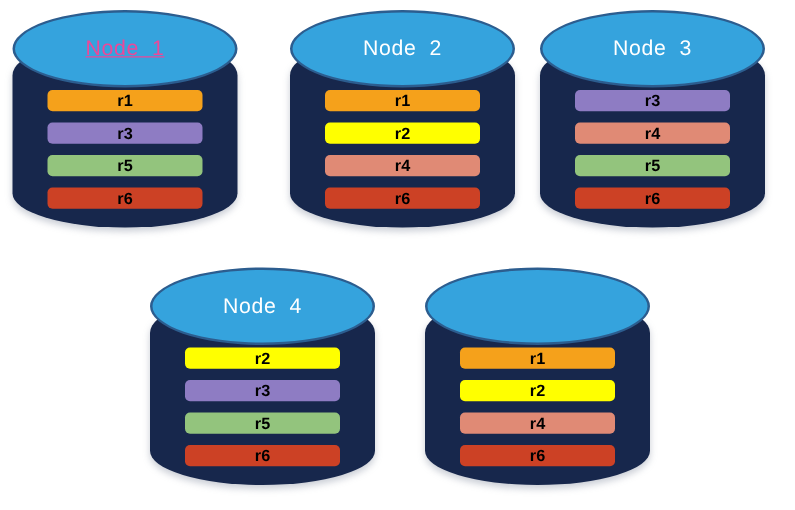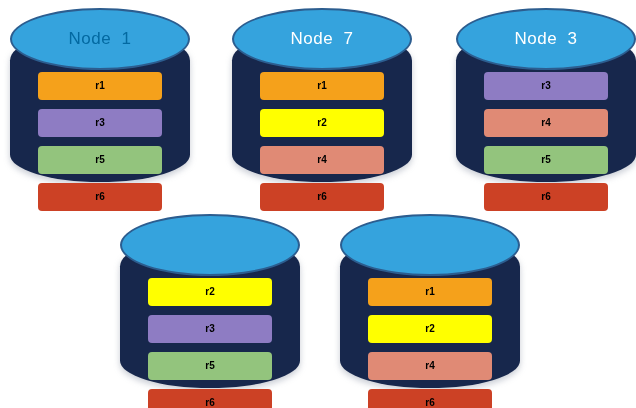--- a/index.html
+++ b/index.html
@@ -64,73 +64,74 @@
   }
 
   
   .bars {
     position: absolute;
     left: 28px;
     top: 64px;
     width: 124px;
   }
   .bar {
-    height: 28px;
+    height: 17px;
     margin-bottom: 9px;
     border-radius: 4px;
     display: flex;
     align-items: center;
     justify-content: center;
-    font-size: 10px;
+    font-size: 13px;
     font-weight: bold;
     color: #000000;
     line-height: 1;
   }
   .bar:last-child { margin-bottom: 16px; }
 </style>
 </head>
 <body>
 
 <div id="diagram">
     <div class="node" style="left: 10px; top: 8px;">
       <div class="cyl-body" style="background: rgb(23, 39, 76);"></div>
       <div class="cyl-top" style="background: rgb(53, 163, 221); border-color: rgb(44, 93, 143);"></div>
-      <div class="node-label" style="color: #0369a1;">Node  1</div>
+      <div class="node-label" style="color: #ec4899; text-decoration: underline;">Node  1</div>
       <div class="bars">
         <div class="bar" style="background: rgb(245, 161, 27); color: rgb(0, 0, 0);">r1</div>
         <div class="bar" style="background: rgb(142, 124, 195); color: rgb(0, 0, 0);">r3</div>
         <div class="bar" style="background: rgb(147, 196, 125); color: rgb(0, 0, 0);">r5</div>
         <div class="bar" style="background: rgb(204, 65, 37); color: rgb(0, 0, 0);">r6</div>
       </div>
     </div>
     <div class="node" style="left: 232px; top: 8px;">
       <div class="cyl-body" style="background: rgb(23, 39, 76);"></div>
       <div class="cyl-top" style="background: rgb(53, 163, 221); border-color: rgb(44, 93, 143);"></div>
-      <div class="node-label" style="color: rgb(255, 255, 255);">Node  7</div>
+      <div class="node-label" style="color: rgb(255, 255, 255);">Node  2</div>
       <div class="bars">
         <div class="bar" style="background: rgb(245, 161, 27); color: rgb(0, 0, 0);">r1</div>
         <div class="bar" style="background: rgb(255, 255, 0); color: rgb(0, 0, 0);">r2</div>
         <div class="bar" style="background: rgb(224, 138, 117); color: rgb(0, 0, 0);">r4</div>
         <div class="bar" style="background: rgb(204, 65, 37); color: rgb(0, 0, 0);">r6</div>
       </div>
     </div>
-    <div class="node" style="left: 456px; top: 8px;">
+    <div class="node" style="left: 432px; top: 8px;">
       <div class="cyl-body" style="background: rgb(23, 39, 76);"></div>
       <div class="cyl-top" style="background: rgb(53, 163, 221); border-color: rgb(44, 93, 143);"></div>
       <div class="node-label" style="color: rgb(255, 255, 255);">Node  3</div>
       <div class="bars">
         <div class="bar" style="background: rgb(142, 124, 195); color: rgb(0, 0, 0);">r3</div>
         <div class="bar" style="background: rgb(224, 138, 117); color: rgb(0, 0, 0);">r4</div>
         <div class="bar" style="background: rgb(147, 196, 125); color: rgb(0, 0, 0);">r5</div>
         <div class="bar" style="background: rgb(204, 65, 37); color: rgb(0, 0, 0);">r6</div>
       </div>
     </div>
     <div class="node" style="left: 120px; top: 214px;">
       <div class="cyl-body" style="background: rgb(23, 39, 76);"></div>
       <div class="cyl-top" style="background: rgb(53, 163, 221); border-color: rgb(44, 93, 143);"></div>
+      <div class="node-label" style="color: rgb(255, 255, 255);">Node  4</div>
       <div class="bars">
         <div class="bar" style="background: rgb(255, 255, 0); color: rgb(0, 0, 0);">r2</div>
         <div class="bar" style="background: rgb(142, 124, 195); color: rgb(0, 0, 0);">r3</div>
         <div class="bar" style="background: rgb(147, 196, 125); color: rgb(0, 0, 0);">r5</div>
         <div class="bar" style="background: rgb(204, 65, 37); color: rgb(0, 0, 0);">r6</div>
       </div>
     </div>
     <div class="node" style="left: 340px; top: 214px;">
       <div class="cyl-body" style="background: rgb(23, 39, 76);"></div>
       <div class="cyl-top" style="background: rgb(53, 163, 221); border-color: rgb(44, 93, 143);"></div>

